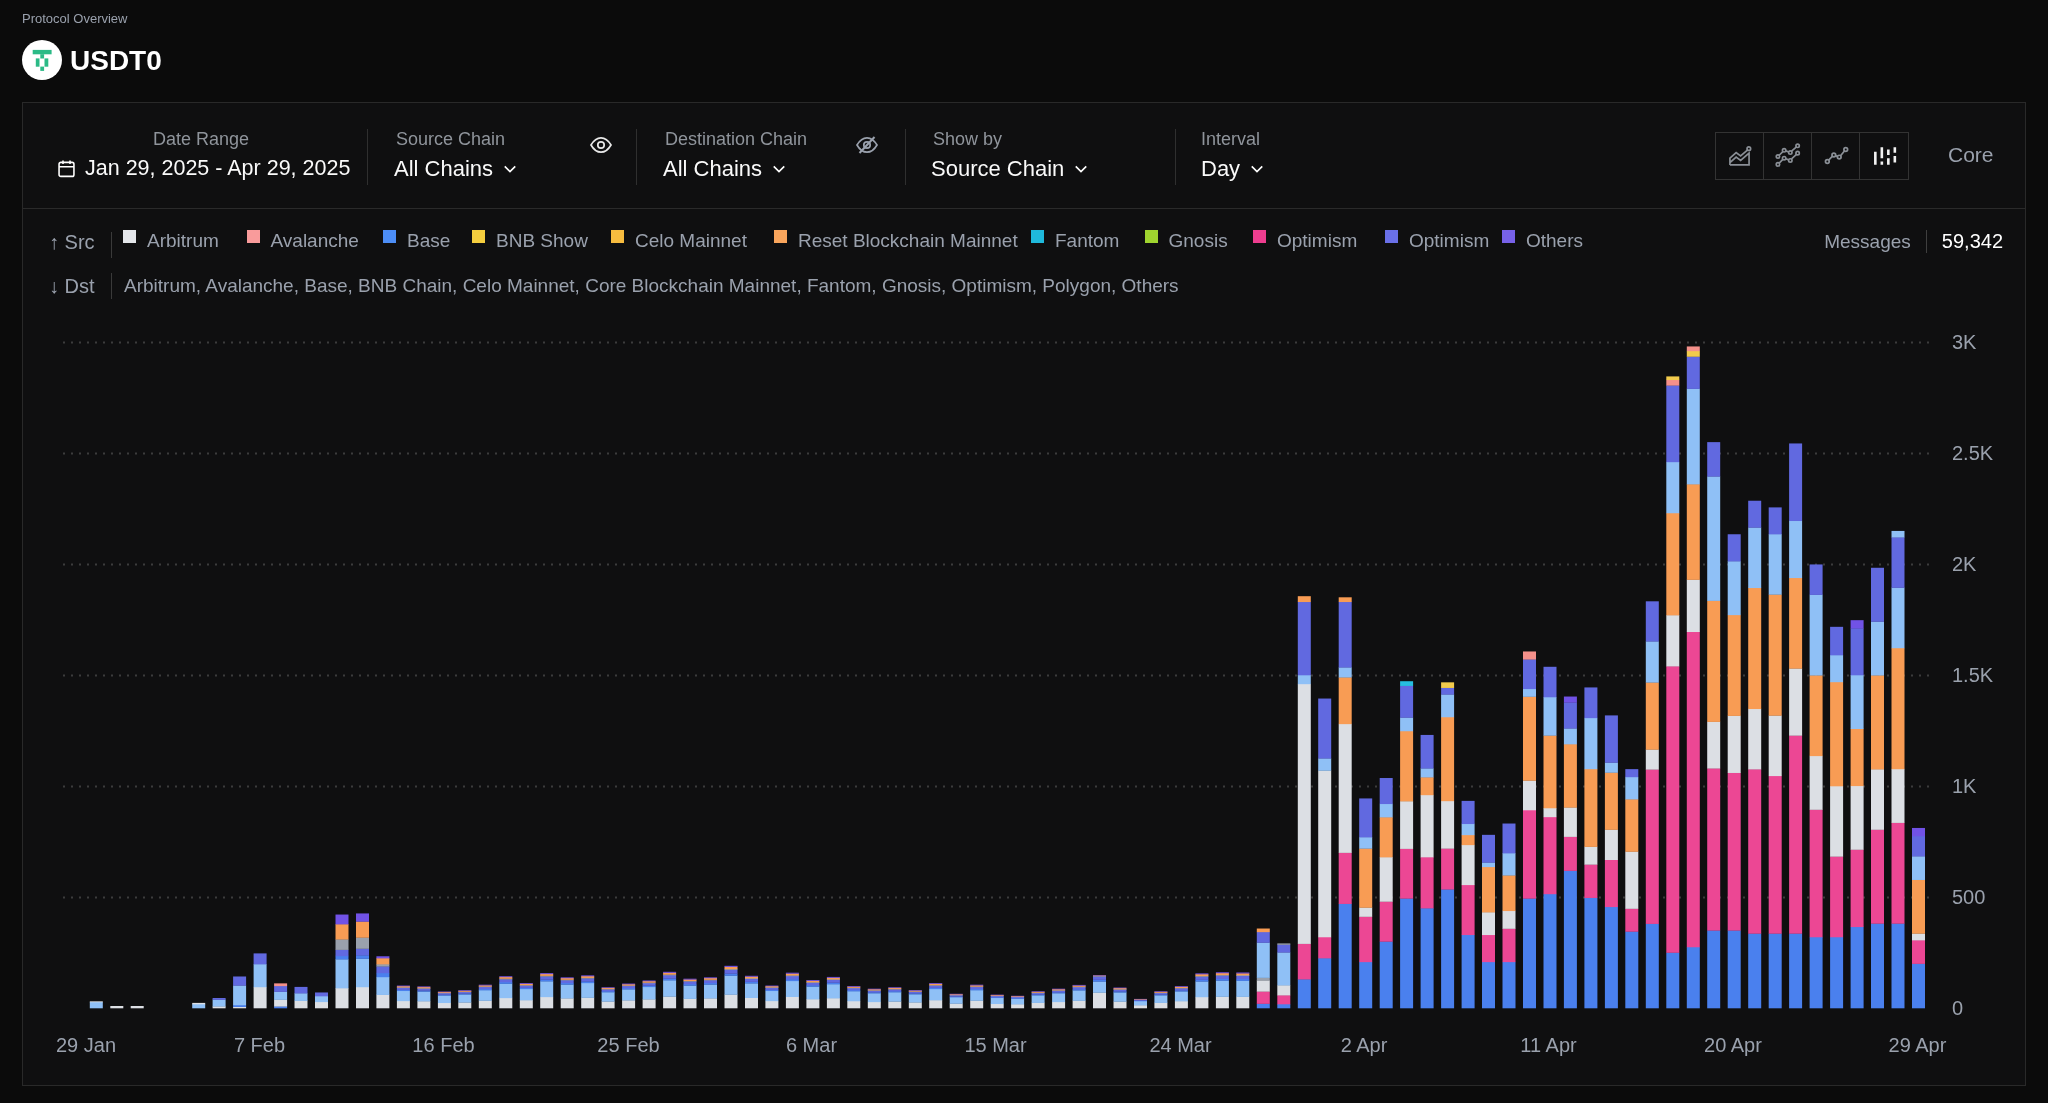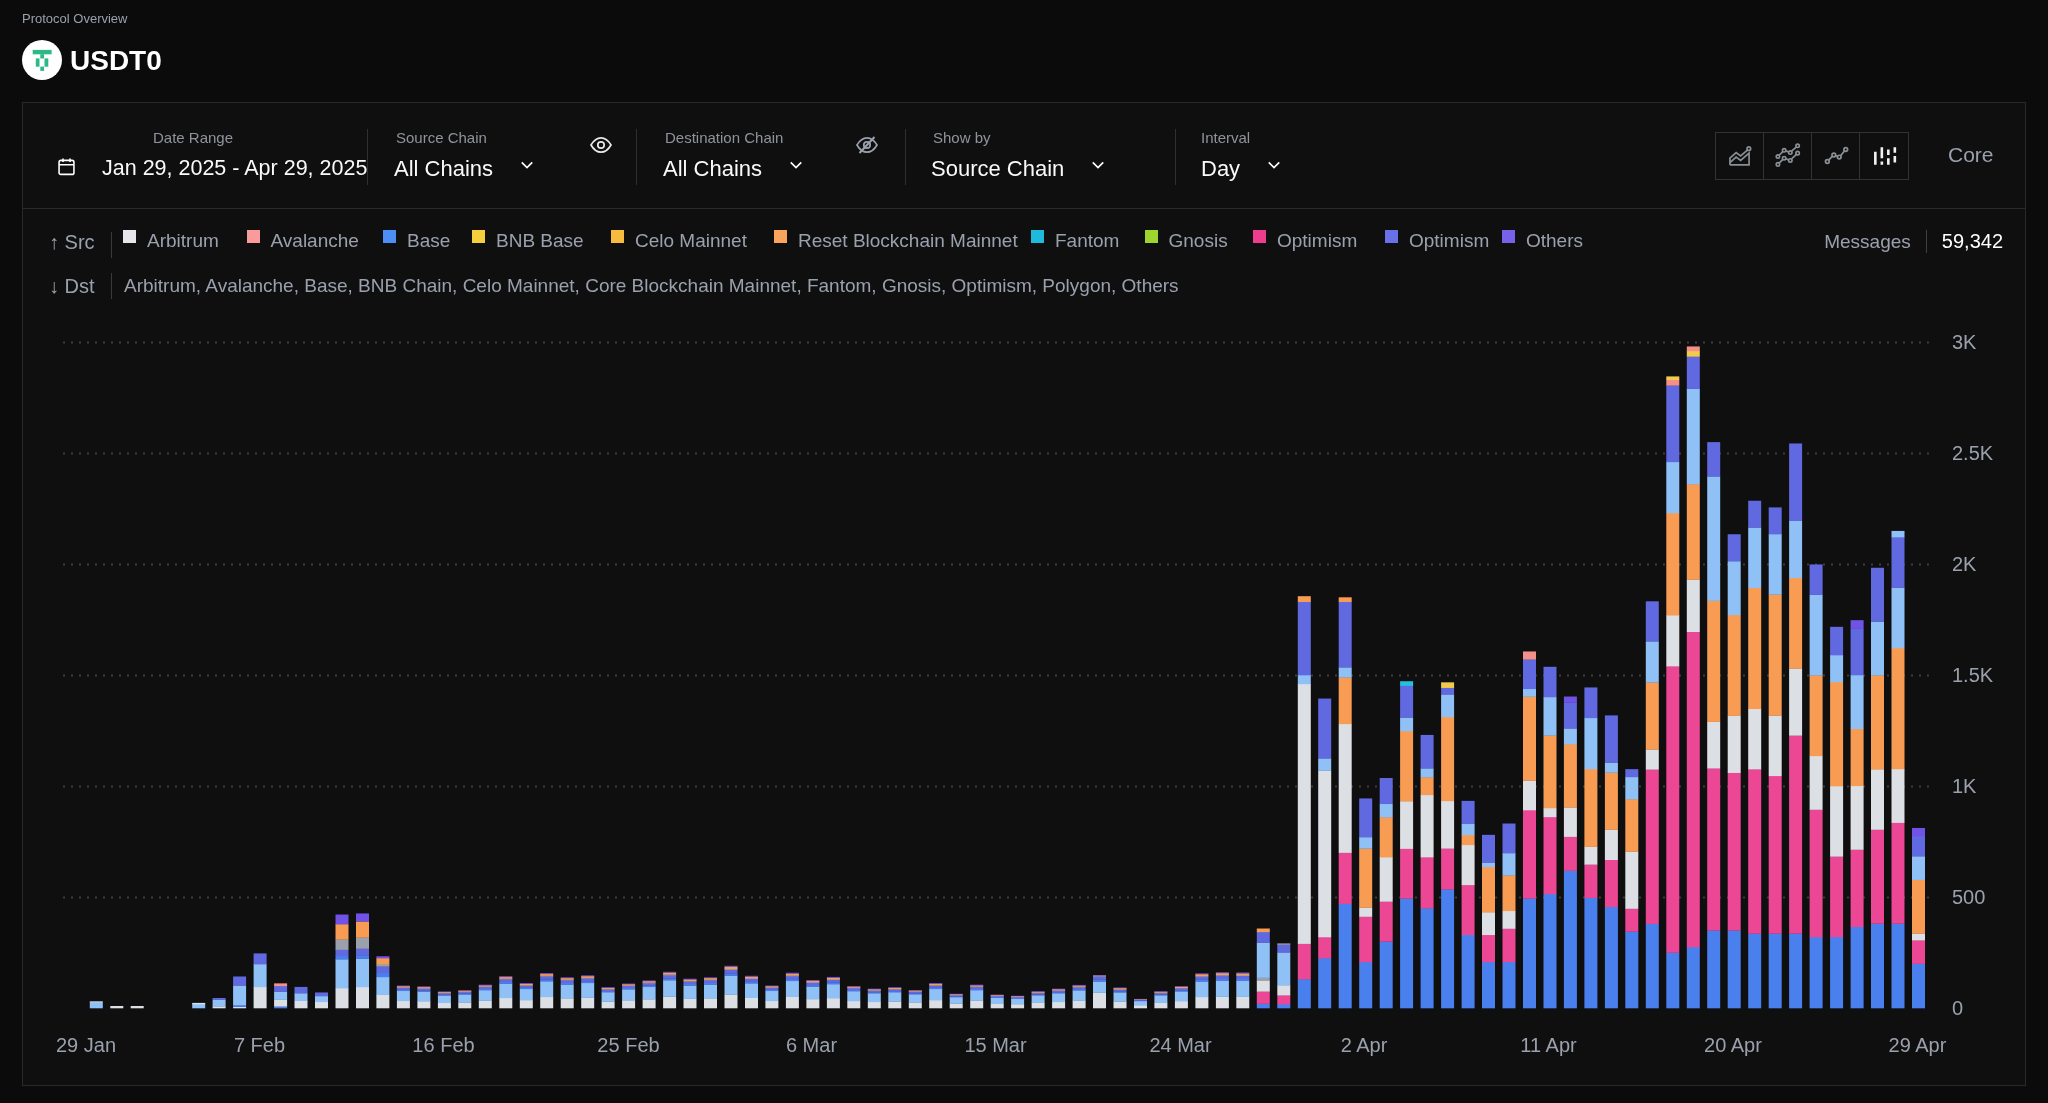--- a/index.html
+++ b/index.html
@@ -2,22 +2,22 @@
 <html><head><meta charset="utf-8"><style>
 *{margin:0;padding:0;box-sizing:border-box}
 html,body{width:2048px;height:1103px;background:#0b0b0b;font-family:"Liberation Sans",sans-serif;overflow:hidden;position:relative;-webkit-font-smoothing:antialiased}
 .abs{position:absolute}
 .hdr-title{left:22px;top:11px;color:#9aa1ad;font-size:13px}
 .logo{left:22px;top:40px;width:40px;height:40px}
 .usdt0{left:70px;top:45px;color:#fff;font-size:28px;font-weight:bold;letter-spacing:0}
 .panel{left:22px;top:102px;width:2004px;height:984px;background:#0f0f10;border:1px solid #292929}
 .fdiv{position:absolute;left:0;top:105px;width:100%;height:1px;background:#2a2a2a}
 .vsep{position:absolute;top:26px;width:1px;height:56px;background:#2f2f2f}
-.flabel{position:absolute;top:26px;color:#8f949b;font-size:15px}
-.fvalue{position:absolute;top:53px;color:#fafafa;font-size:22px;white-space:nowrap;display:flex;gap:25px}
+.flabel{position:absolute;top:26px;color:#8f949b;font-size:18px}
+.fvalue{position:absolute;top:53px;color:#fafafa;font-size:22px;white-space:nowrap;display:flex;align-items:center;gap:8px}
 .btngrp{position:absolute;left:1692px;top:29px;display:flex;border:1px solid #333;height:48px}
 .btn{width:48px;height:46px;display:flex;align-items:center;justify-content:center;border-right:1px solid #333}
 .btn:last-child{border-right:none}
 .reset{position:absolute;left:1925px;top:40px;color:#9aa1ad;font-size:21px}
 .srcrow{position:absolute;left:0;top:127px;width:100%;height:30px}
 .dstrow{position:absolute;left:0;top:172px;width:100%;height:28px}
 .arrlab{position:absolute;left:26px;color:#9aa1ad;font-size:20px}
 .legsep{position:absolute;left:88px;top:2px;width:1px;height:26px;background:#3a3a3a}
 .li{position:absolute;top:0;display:flex;}
 .sq{width:13px;height:13px;display:inline-block;margin-right:11px}
@@ -137,21 +137,21 @@
       <div class="li" style="left:223.5px">
         <span class="sq" style="background:#F99B9B"></span>
         <span class="lt">Avalanche</span>
       </div>
       <div class="li" style="left:360px">
         <span class="sq" style="background:#4C8DF6"></span>
         <span class="lt">Base</span>
       </div>
       <div class="li" style="left:449px">
         <span class="sq" style="background:#F5CE3E"></span>
-        <span class="lt">BNB Base</span>
+        <span class="lt">BNB Show</span>
       </div>
       <div class="li" style="left:588px">
         <span class="sq" style="background:#F7BC3F"></span>
         <span class="lt">Celo Mainnet</span>
       </div>
       <div class="li" style="left:751px">
         <span class="sq" style="background:#F9A55C"></span>
         <span class="lt">Reset Blockchain Mainnet</span>
       </div>
       <div class="li" style="left:1008px">

